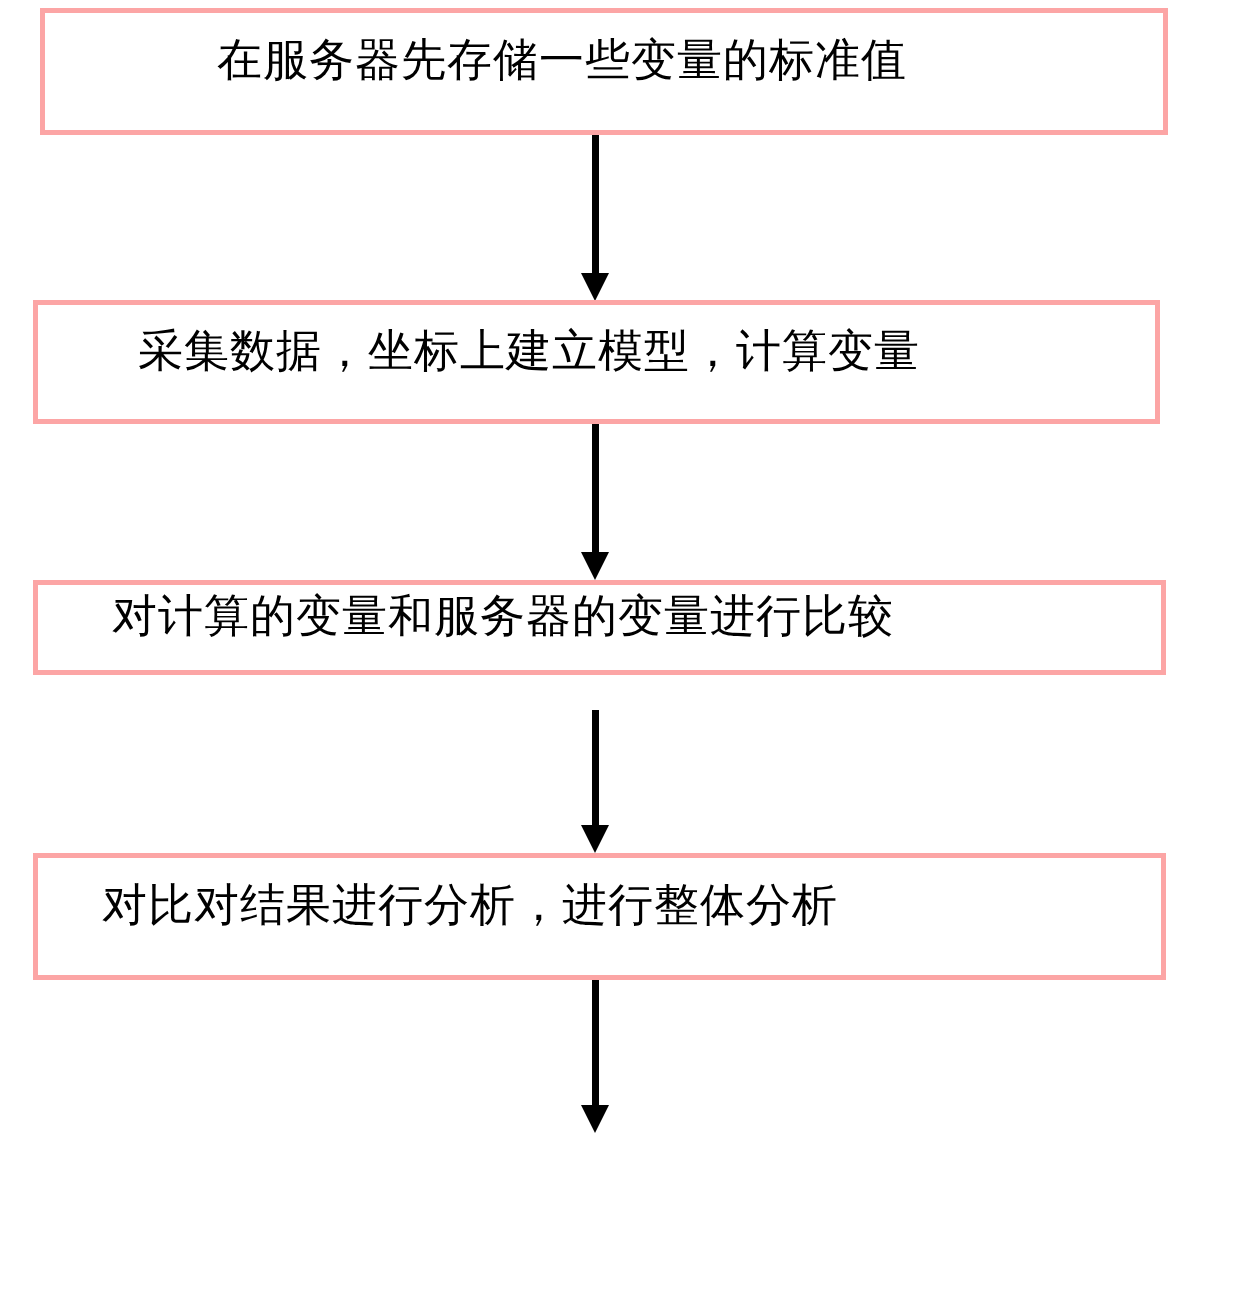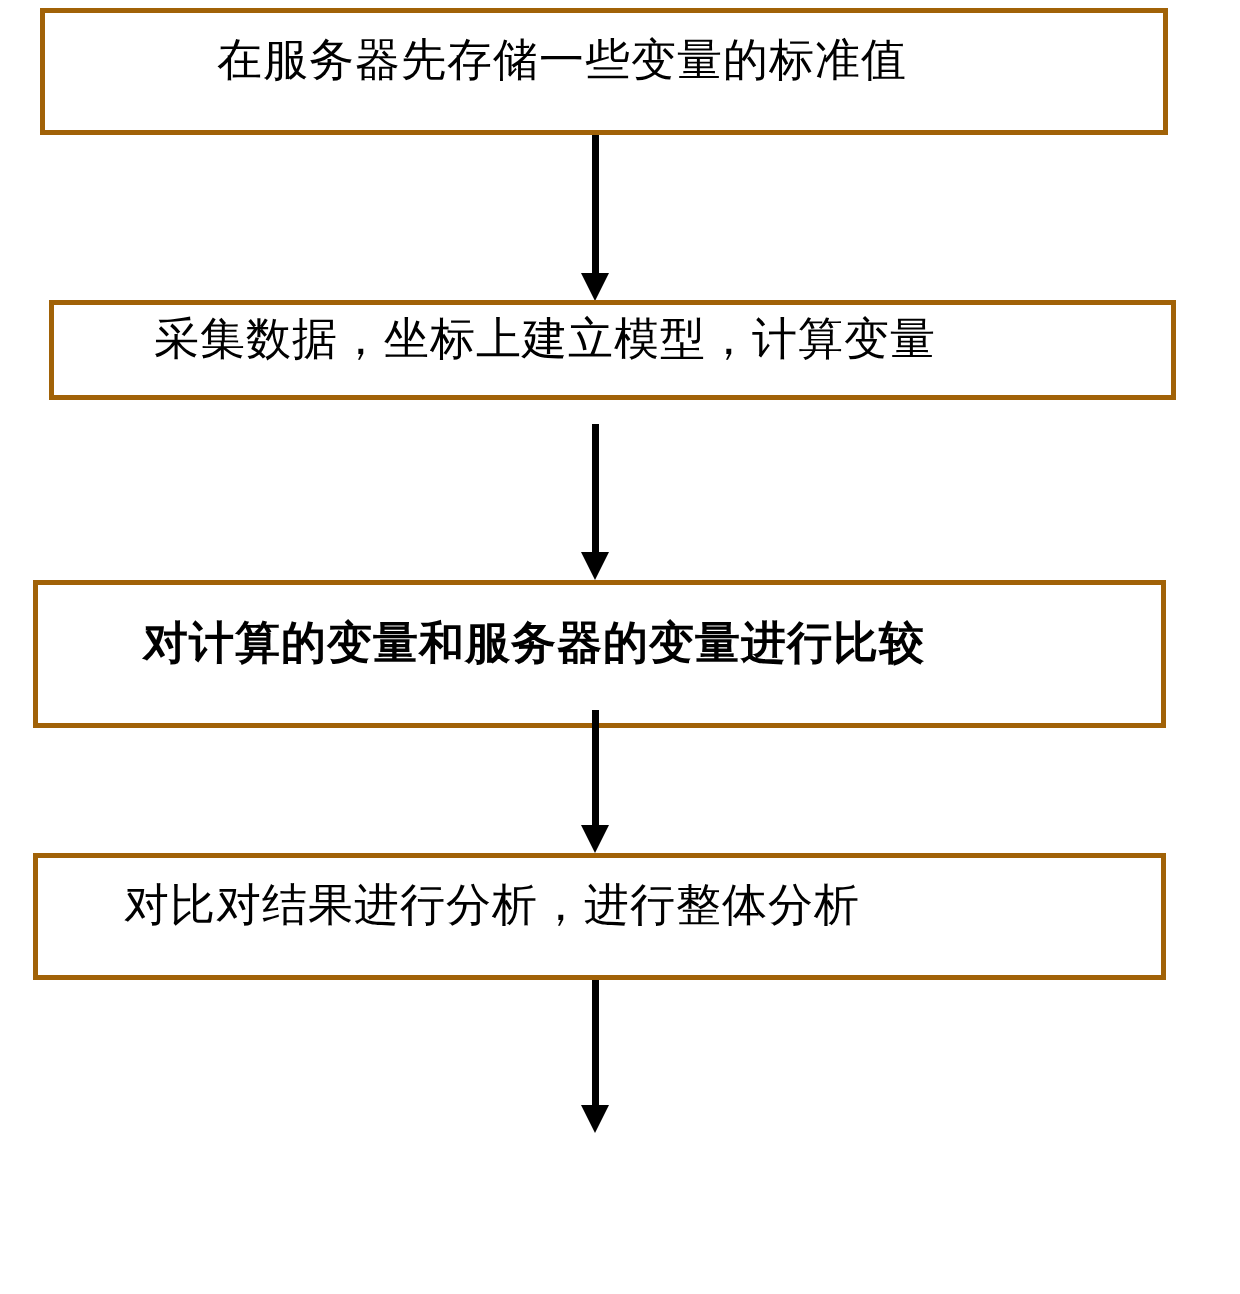--- a/index.html
+++ b/index.html
@@ -11,38 +11,38 @@
     position: relative;
     width: 1240px;
     height: 1294px;
     background: #ffffff;
     font-family: "Liberation Serif", serif;
     overflow: hidden;
   }
   .box {
     position: absolute;
     box-sizing: border-box;
-    border: 5px solid #a16207;
+    border: 5px solid #fca5a5;
     background: #ffffff;
     display: flex;
     align-items: center;
     color: #000000;
     font-size: 45px;
     line-height: 1;
   }
   .box .label {
     transform: translateY(-11px);
     white-space: nowrap;
     letter-spacing: 1px;
   }
   
   .box1 { left: 40px;  top: 8px;    width: 1128px; height: 127px; padding-left: 172px; }
-  .box2 { left: 33px;  top: 300px;  width: 1127px; height: 100px; padding-left: 100px; margin-left: 16px; }
-  .box3 { left: 33px;  top: 580px;  width: 1133px; height: 148px; padding-left: 105px; font-weight: bold; }
-  .box4 { left: 33px;  top: 853px;  width: 1133px; height: 127px; padding-left: 86px; }
+  .box2 { left: 33px;  top: 300px;  width: 1127px; height: 124px; padding-left: 100px; }
+  .box3 { left: 33px;  top: 580px;  width: 1133px; height: 95px; padding-left: 74px; }
+  .box4 { left: 33px;  top: 853px;  width: 1133px; height: 127px; padding-left: 64px; }
   .box5 { left: 12px;  top: 1133px; width: 1210px; height: 135px; padding-left: 52px; }
 
   .arrow-line {
     position: absolute;
     width: 7px;
     left: 592px;
     background: #000000;
   }
   .arrow-head {
     position: absolute;

